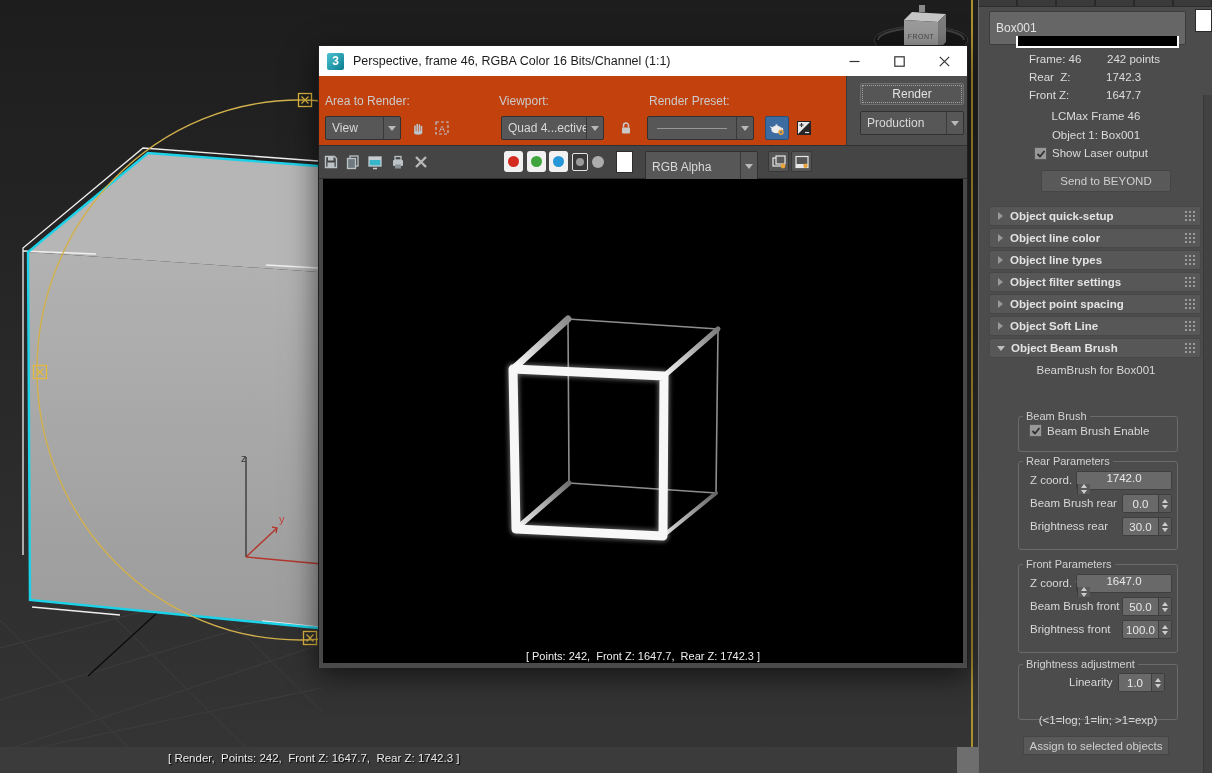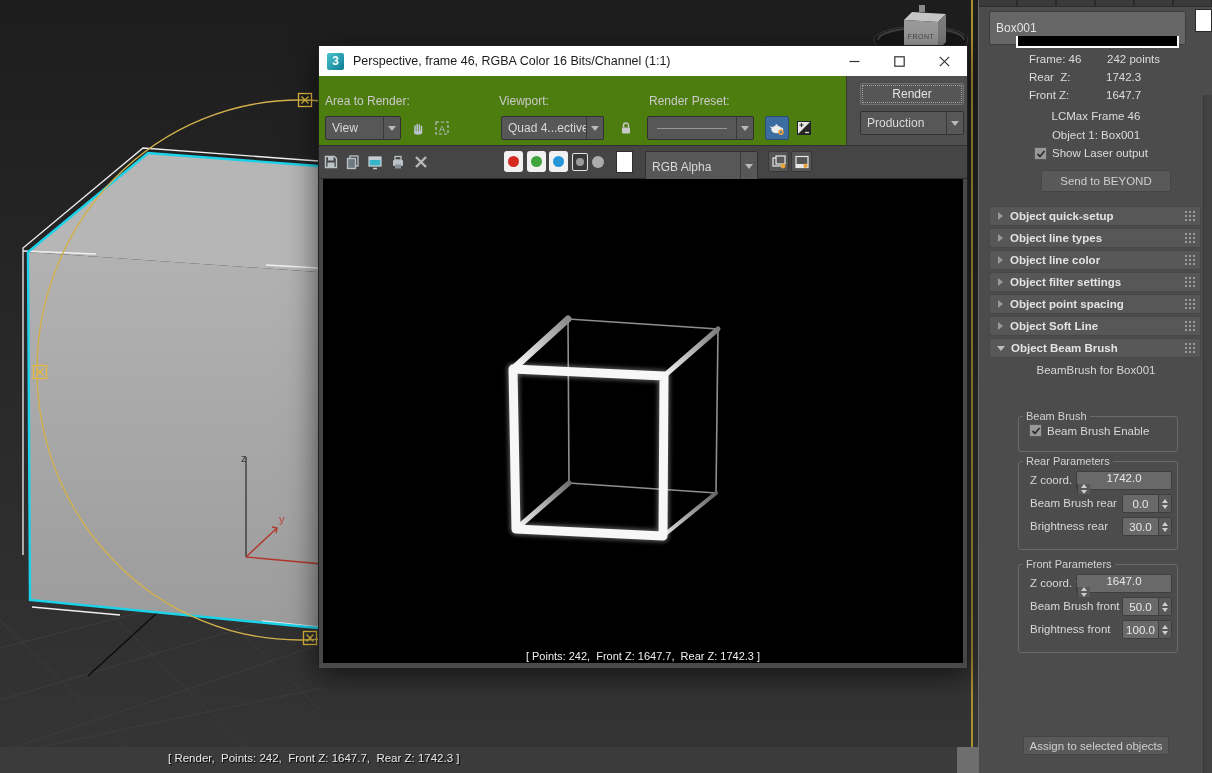--- a/index.html
+++ b/index.html
@@ -14,21 +14,21 @@
 
   
   .rfw { position:absolute; left:318px; top:45px; width:650px; height:622px;
          background:#474747; border:1px solid #1f1f1f; box-shadow:0 8px 28px rgba(0,0,0,.6); }
   .rfw-titlebar { height:30px; background:#ffffff; display:flex; align-items:center; padding-left:8px; }
   .appicon { width:17px; height:17px; border-radius:2px; background:linear-gradient(135deg,#49c3d2,#0d7c90);
              color:#fff; font-weight:bold; font-size:12px; display:flex; align-items:center; justify-content:center; }
   .rfw-title { margin-left:9px; font-size:12.5px; color:#1b1b1b; flex:1; white-space:nowrap; overflow:hidden; }
   .wbtn { width:45px; height:30px; display:flex; align-items:center; justify-content:center; }
 
-  .tb1 { position:relative; height:70px; background:#4d7c0f; border-bottom:1px solid #303030; }
+  .tb1 { position:relative; height:70px; background:#c2410c; border-bottom:1px solid #303030; }
   .tb2 { position:relative; height:33px; background:#454545; border-bottom:1px solid #2c2c2c; }
   .lbl { position:absolute; font-size:12px; color:#cbcbcb; white-space:nowrap; }
   .dd { position:absolute; height:24px; background:#575757; border:1px solid #313131; border-radius:2px;
         display:flex; align-items:center; }
   .dd .txt { flex:1; padding:0 6px; font-size:12px; color:#d9d9d9; white-space:nowrap; overflow:hidden; }
   .dd .arr { width:17px; align-self:stretch; border-left:1px solid #3a3a3a;
              display:flex; align-items:center; justify-content:center; }
   .tri-down { width:0; height:0; border-left:4px solid transparent; border-right:4px solid transparent;
               border-top:5px solid #b9b9b9; }
   .preset-line { flex:1; height:1px; background:#979797; margin:0 9px; }
@@ -422,38 +422,38 @@
               <rect x="4" y="4" width="2" height="2"></rect>
               <rect x="8" y="4" width="2" height="2"></rect>
               <rect x="0" y="8" width="2" height="2"></rect>
               <rect x="4" y="8" width="2" height="2"></rect>
               <rect x="8" y="8" width="2" height="2"></rect>
             </g>
           </svg>
       </div>
       <div class="rollout">
         <span class="ra-c"></span>
-        <span class="rl">Object line types</span>
+        <span class="rl">Object line color</span>
         <svg width="10" height="10" viewBox="0 0 10 10">
             <g fill="#9b9b9b">
               <rect x="0" y="0" width="2" height="2"></rect>
               <rect x="4" y="0" width="2" height="2"></rect>
               <rect x="8" y="0" width="2" height="2"></rect>
               <rect x="0" y="4" width="2" height="2"></rect>
               <rect x="4" y="4" width="2" height="2"></rect>
               <rect x="8" y="4" width="2" height="2"></rect>
               <rect x="0" y="8" width="2" height="2"></rect>
               <rect x="4" y="8" width="2" height="2"></rect>
               <rect x="8" y="8" width="2" height="2"></rect>
             </g>
           </svg>
       </div>
       <div class="rollout">
         <span class="ra-c"></span>
-        <span class="rl">Object line color</span>
+        <span class="rl">Object line types</span>
         <svg width="10" height="10" viewBox="0 0 10 10">
             <g fill="#9b9b9b">
               <rect x="0" y="0" width="2" height="2"></rect>
               <rect x="4" y="0" width="2" height="2"></rect>
               <rect x="8" y="0" width="2" height="2"></rect>
               <rect x="0" y="4" width="2" height="2"></rect>
               <rect x="4" y="4" width="2" height="2"></rect>
               <rect x="8" y="4" width="2" height="2"></rect>
               <rect x="0" y="8" width="2" height="2"></rect>
               <rect x="4" y="8" width="2" height="2"></rect>
@@ -606,19 +606,33 @@
         <span class="spin w50">
           <span class="v">100.0</span>
           <span class="ar">
               <span class="tu"></span>
               <span class="td"></span>
             </span>
         </span>
       </div>
     </fieldset>
 
+    <fieldset class="fs" style="top:658px; height:62px;">
+      <legend>Brightness adjustment</legend>
+      <div class="fr" style="margin-top:2px;">
+        <span class="l" style="left:50px;">Linearity</span>
+        <span class="spin w47" style="right:12px;">
+          <span class="v">1.0</span>
+          <span class="ar">
+              <span class="tu"></span>
+              <span class="td"></span>
+            </span>
+        </span>
+      </div>
+      <div class="note">(&lt;1=log; 1=lin; &gt;1=exp)</div>
+    </fieldset>
 
     <div class="panel-btn" style="left:44px; top:736px; width:146px; height:19px;">Assign to selected objects</div>
 
     <div class="gutter"></div>
   </div>
 
 </div>
 
 </body></html>

